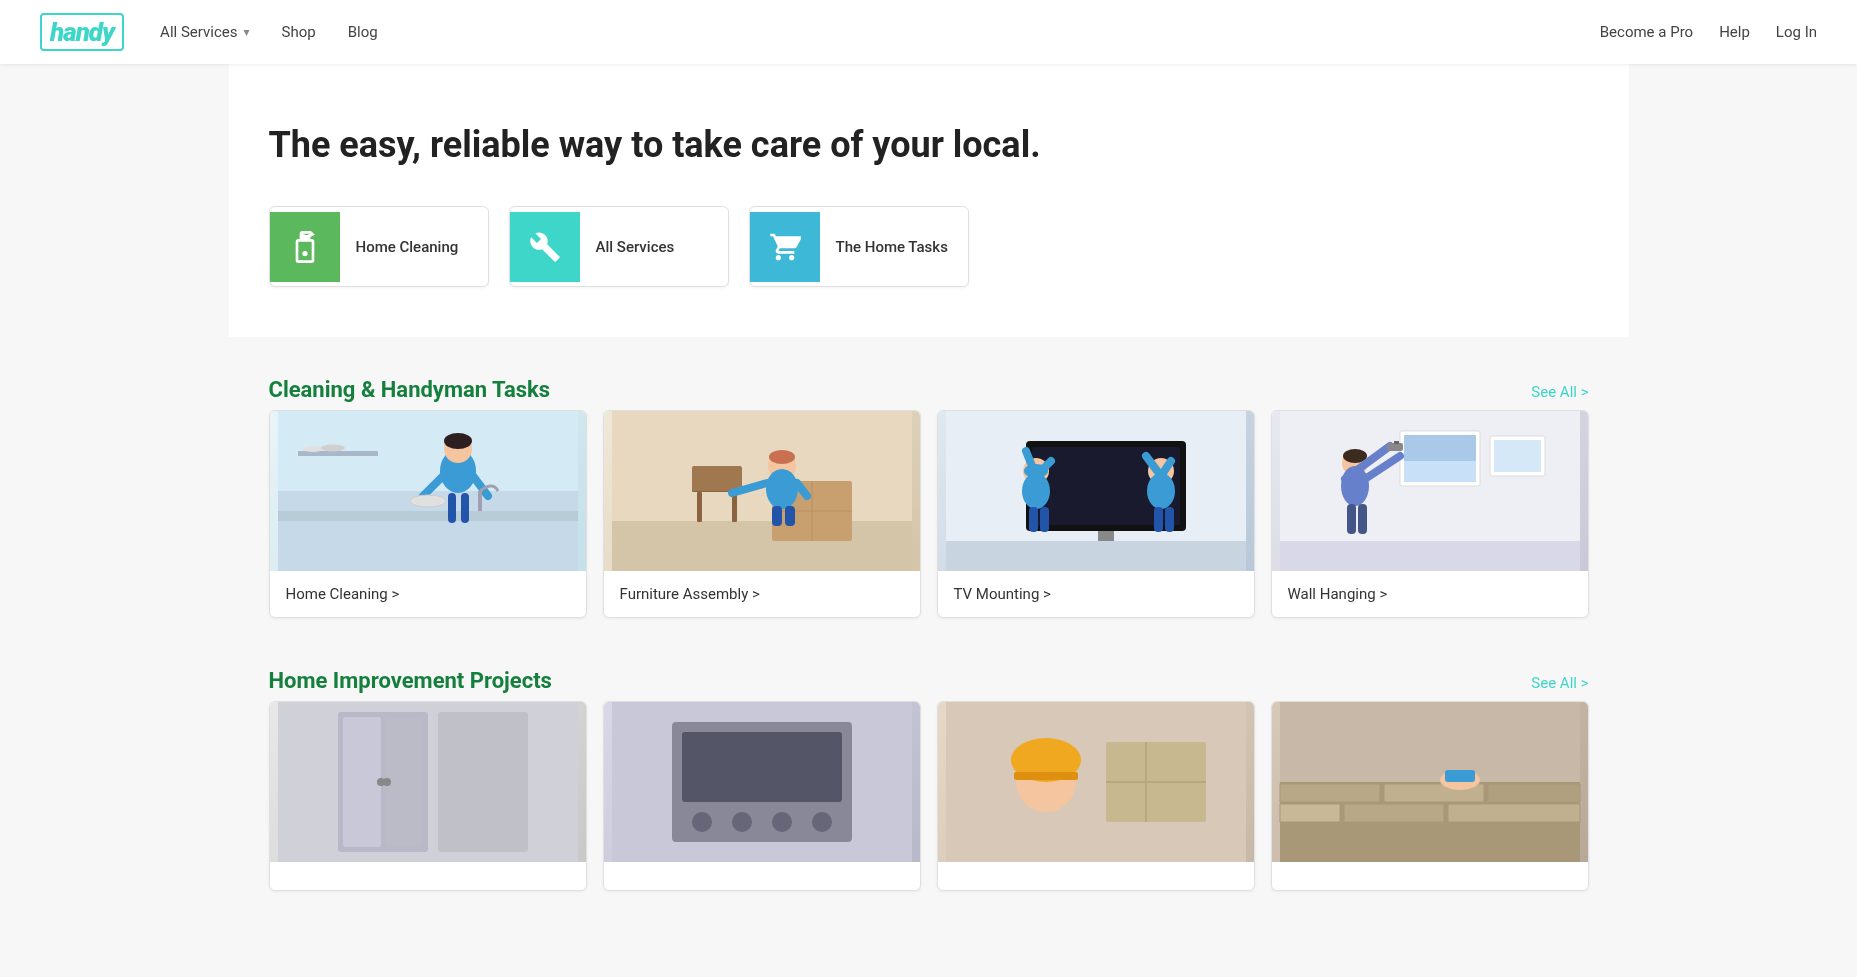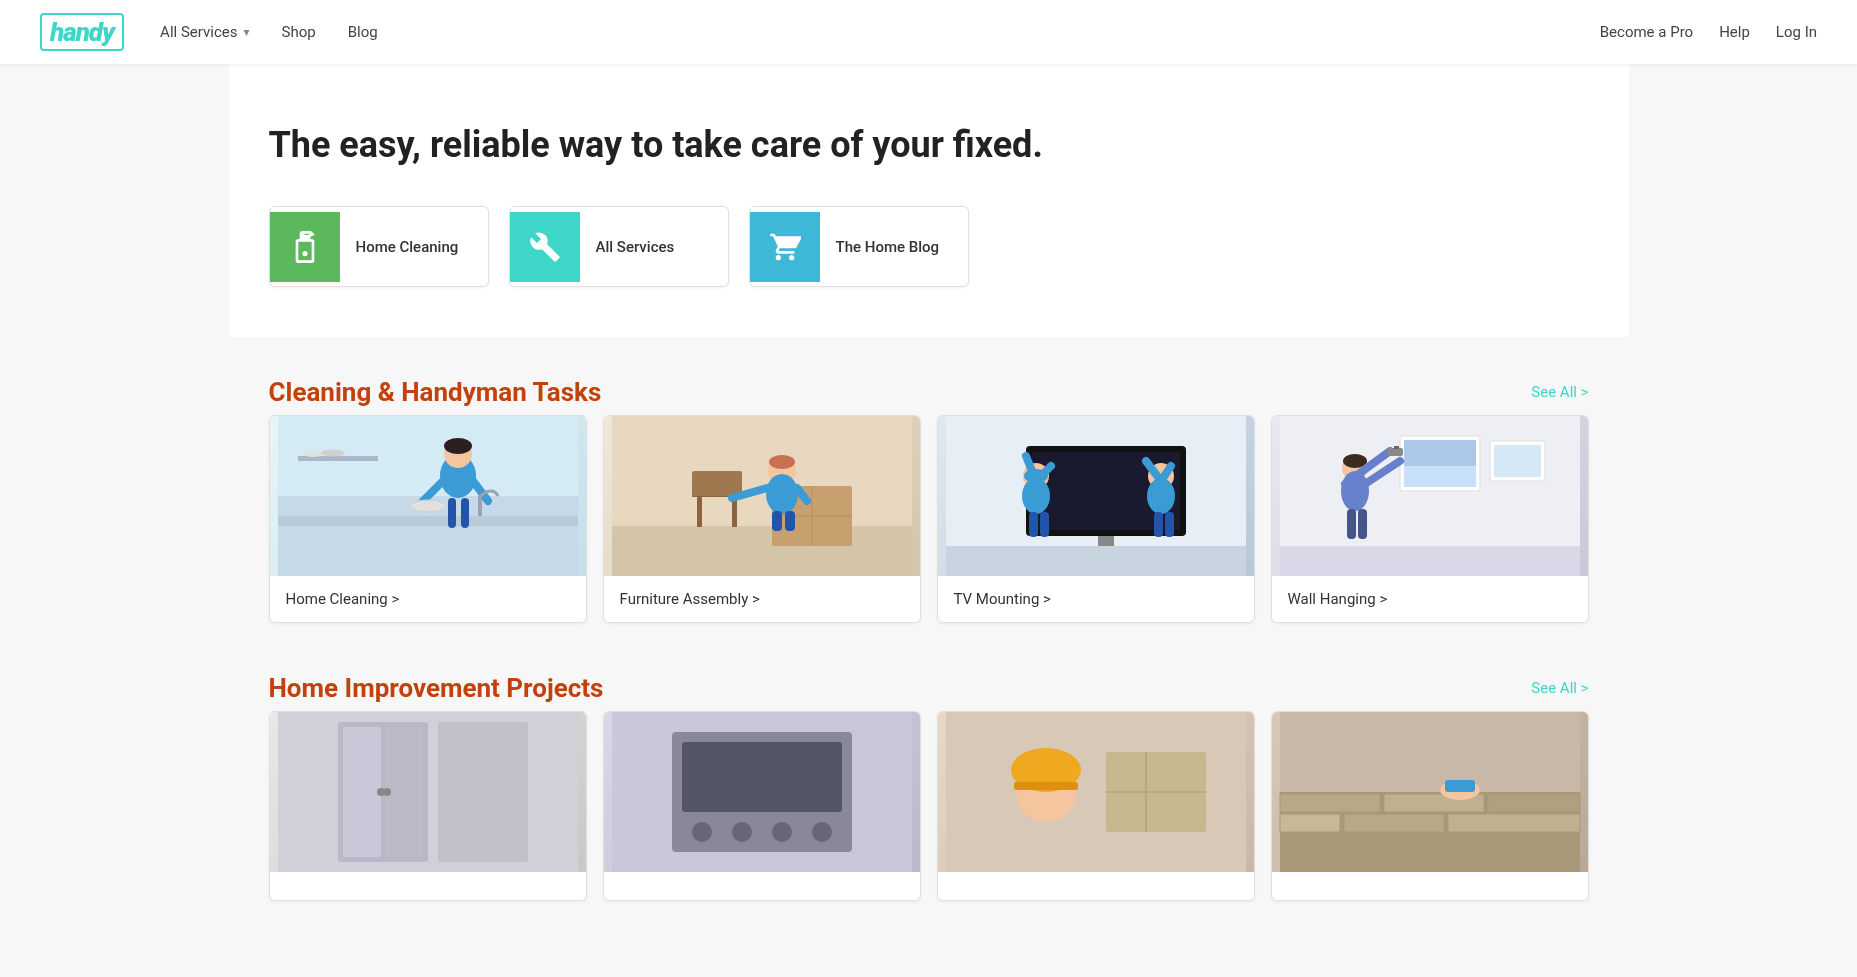--- a/index.html
+++ b/index.html
@@ -95,23 +95,23 @@
     }
 
     
     .section-header {
       display: flex;
       align-items: flex-start;
       justify-content: space-between;
       margin-bottom: 8px;
     }
     .section-title {
-      font-size: 26px;
+      font-size: 22px;
       font-weight: 700;
-      color: #c2410c;
+      color: #15803d;
     }
     .see-all-link {
       color: #3dd6c8;
       font-size: 15px;
       cursor: pointer;
       text-decoration: none;
       margin-top: 6px;
     }
     .section-subtitle {
       font-size: 14px;
@@ -181,21 +181,21 @@
     <a class="nav-link">Blog</a>
   </div>
   <div class="nav-right">
     <a class="nav-link">Become a Pro</a>
     <a class="nav-link">Help</a>
     <a class="nav-link">Log In</a>
   </div>
 </nav>
 
 <div class="hero">
-  <h1>The easy, reliable way to take care of your fixed.</h1>
+  <h1>The easy, reliable way to take care of your local.</h1>
 
   <div class="category-cards">
 
     <div class="category-card">
       <div class="category-icon-box icon-green">
         <svg viewBox="0 0 24 24">
           <path d="M19.36 2.72L17.22.58A2 2 0 0 0 15.81 0H10a2 2 0 0 0-2 2v4H7a2 2 0 0 0-2 2v14a2 2 0 0 0 2 2h10a2 2 0 0 0 2-2V8a2 2 0 0 0-2-2h-1V4.41l3.36-1.69zM10 2h5.81l-2.5 1.25L10 2zm7 20H7V8h10v14zm-5-7a2 2 0 1 0 0 4 2 2 0 0 0 0-4z"></path>
         </svg>
       </div>
       <span class="category-label">Home Cleaning</span>
@@ -209,21 +209,21 @@
       </div>
       <span class="category-label">All Services</span>
     </div>
 
     <div class="category-card">
       <div class="category-icon-box icon-blue">
         <svg viewBox="0 0 24 24">
           <path d="M7 18c-1.1 0-1.99.9-1.99 2S5.9 22 7 22s2-.9 2-2-.9-2-2-2zM1 2v2h2l3.6 7.59-1.35 2.45c-.16.28-.25.61-.25.96C5 16.1 6.1 17 7 17h12v-2H7.42c-.14 0-.25-.11-.25-.25l.03-.12.9-1.63H19c.75 0 1.41-.41 1.75-1.03l3.58-6.49A1 1 0 0 0 23.46 4H5.21l-.94-2H1zm16 16c-1.1 0-1.99.9-1.99 2s.89 2 1.99 2 2-.9 2-2-.9-2-2-2z"></path>
         </svg>
       </div>
-      <span class="category-label">The Home Blog</span>
+      <span class="category-label">The Home Tasks</span>
     </div>
   </div>
 </div>
 
 <div class="main-content">
 
   <div class="section-header">
     <h2 class="section-title">Cleaning &amp; Handyman Tasks</h2>
     <a class="see-all-link">See All &gt;</a>
   </div>

